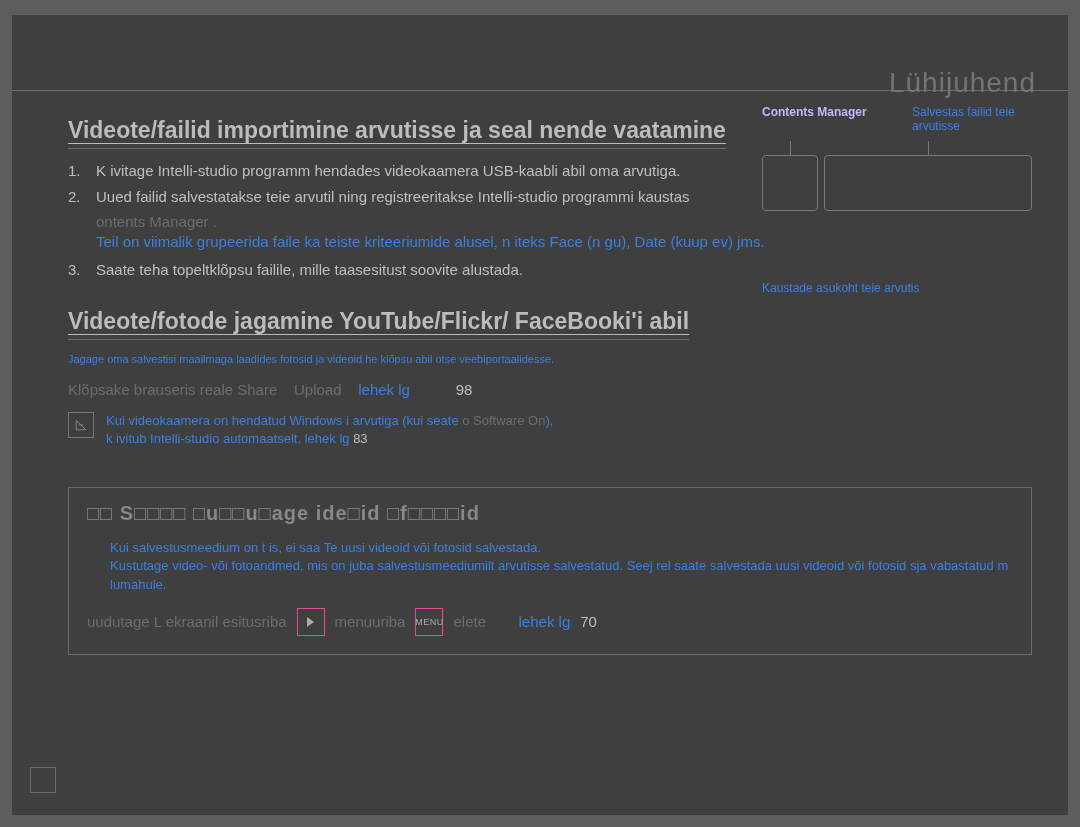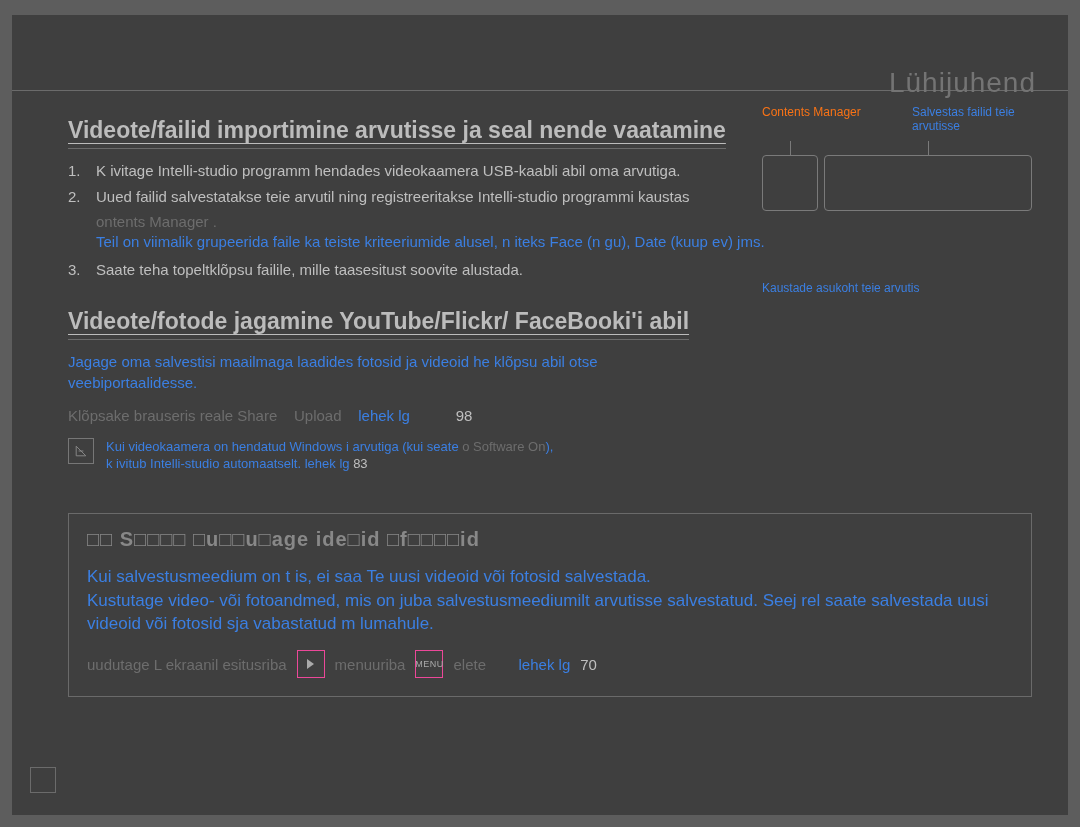--- a/index.html
+++ b/index.html
@@ -60,21 +60,21 @@
   .blue { color: #3b7fe2; }
   .gray { color: #bfbfbf; }
   .dim { color: #6d6d6d; }
   .sub { margin-left: 28px; margin-top: -2px; margin-bottom: 8px; font-size:15px; line-height:1.35;}
   .side-diag {
     position: absolute;
     top: 6px; right: 36px;
     width: 270px;
   }
   .labels-top { display:flex; gap:8px; font-size:12px; margin-bottom:8px; }
-  .lbl-cm { color:#f97316; flex:1; }
+  .lbl-cm { color:#c4b5fd; flex:1;font-weight:bold; }
   .lbl-save { color:#3b7fe2; width:120px; }
   .boxes { display:flex; gap:6px; }
   .box-s { width:56px; height:56px; border:1px solid #7a7a7a; border-radius:4px; }
   .box-l { flex:1; height:56px; border:1px solid #7a7a7a; border-radius:4px; }
   .stick-top { width:1px; height:14px; background:#7a7a7a; margin:0 auto; }
   .stick-container { display:flex; }
   .stick-col-s { width:56px; }
   .stick-col-l { flex:1; margin-left:6px; }
   .lower-label { color:#3b7fe2; font-size:12px; margin-top:70px; }
 
@@ -99,21 +99,21 @@
     border: 1px solid #6a6a6a;
     padding: 14px 18px 18px 18px;
   }
   .step-title {
     font-size: 20px;
     font-weight: 700;
     color: #888;
     letter-spacing: 1px;
     margin-bottom: 14px;
   }
-  .step-paras { font-size:17px; line-height:1.4; }
+  .step-paras { font-size:13px; line-height:1.4;margin-left:23px; }
   .footer-line { margin-top:14px; font-size:15px; color:#6d6d6d; display:flex; align-items:center; gap:10px; flex-wrap:wrap;}
   .mini-icon {
     display:inline-flex; width:28px; height:28px; border:1px solid #ec4899; align-items:center;
     justify-content:center; font-size:9px; color:#aaa; letter-spacing:0.5px;
   }
   .play-tri { width:0;height:0;border-left:7px solid #aaa;border-top:5px solid transparent;border-bottom:5px solid transparent;}
 
   .page-num {
     position:absolute; left:18px; bottom:22px;
     width:26px;height:26px;border:1px solid #6b6b6b;
@@ -171,21 +171,21 @@
     </div>
 
     <div class="step-row" style="margin-top:8px;">
       <div class="step-num">3.</div>
       <div class="step-body gray">Saate teha topeltklõpsu failile, mille taasesitust soovite alustada.</div>
     </div>
 
     
     <div class="section2">
       <div class="section-heading">Videote/fotode jagamine YouTube/Flickr/ FaceBooki'i abil</div>
-      <div class="blue" style="font-size:15px; line-height:1.35; max-width:650px;">Jagage oma salvestisi maailmaga laadides fotosid ja videoid  he klõpsu abil otse veebiportaalidesse.</div>
+      <div class="blue" style="font-size:11px; line-height:1.35; max-width:650px;">Jagage oma salvestisi maailmaga laadides fotosid ja videoid  he klõpsu abil otse veebiportaalidesse.</div>
 
       <div class="share-line">
         <span class="dim">Klõpsake brauseris reale </span>
         <span class="dim">Share</span>
         <span class="dim">&nbsp;&nbsp;</span>
         <span class="dim">Upload</span>
         <span class="dim">&nbsp;&nbsp;</span>
         <span class="blue">lehek lg</span>
         <span class="gray">&nbsp;&nbsp;&nbsp;&nbsp;&nbsp;&nbsp;&nbsp;&nbsp;&nbsp;</span>
         <span class="gray">98</span>

